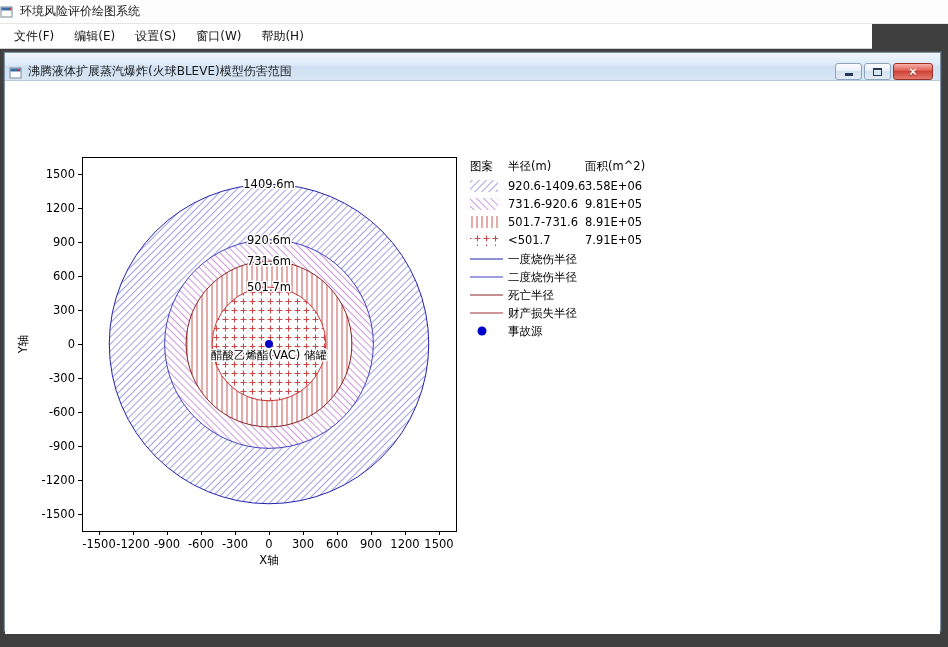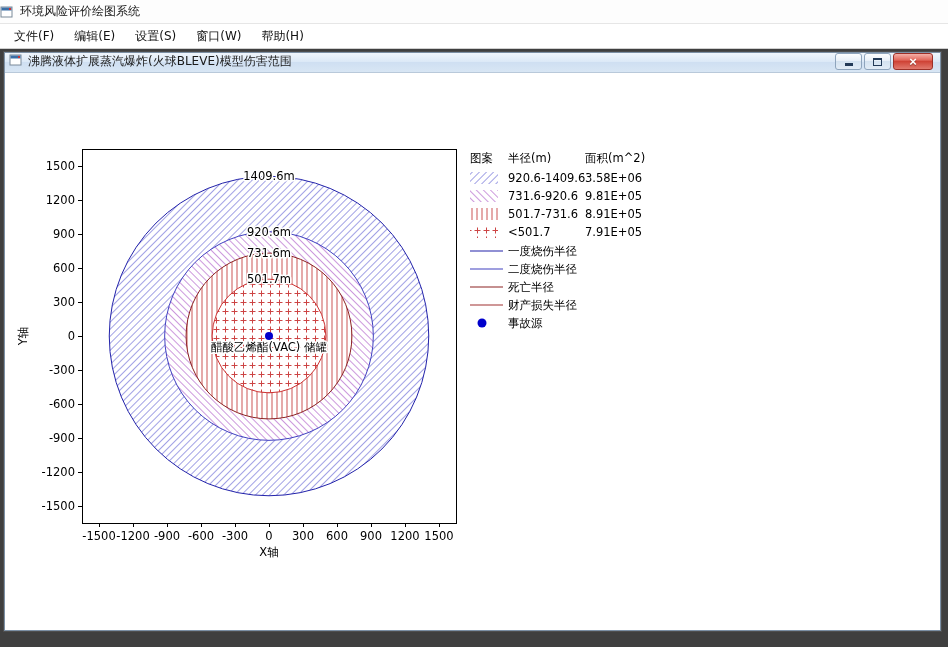--- a/index.html
+++ b/index.html
@@ -1,25 +1,25 @@
 <!DOCTYPE html>
 <html><head>
 <meta charset="utf-8">
 <style>
   *{margin:0;padding:0;box-sizing:border-box}
   html,body{background:#3f3f3f}
   body{width:948px;height:647px;font-family:"DejaVu Sans","Liberation Sans",sans-serif;font-size:12px;overflow:hidden}
   .app{position:relative;width:948px;height:647px;background:#3f3f3f}
   .titlebar{position:absolute;left:0;top:0;width:948px;height:24px;background:#fdfdfd;border-bottom:1px solid #e6e6e6;display:flex;align-items:center;gap:6px;padding:0 0}
   .app-title{color:#1a1a1a;font-size:12px}
-  .menubar{position:absolute;left:0;top:24px;width:948px;height:25px;background:#ffffff;border-bottom:1px solid #cfcfcf;display:flex;align-items:center;padding-left:4px}
+  .menubar{position:absolute;left:0;top:24px;width:872px;height:25px;background:#ffffff;border-bottom:1px solid #cfcfcf;display:flex;align-items:center;padding-left:4px}
   .menu-item{padding:5px 10px;color:#111;cursor:default}
   .mdi{position:absolute;left:0;top:49px;width:948px;height:598px;background:#3f3f3f}
   .window{position:absolute;left:4px;top:3px;width:937px;height:579px;background:#ffffff;border:1px solid #7c90a5;box-shadow:0 0 0 1px rgba(255,255,255,0.08)}
-  .child-titlebar{height:20px;display:flex;align-items:flex-start;gap:5px;padding:0 4px;background:linear-gradient(#f0f6fc,#dce9f7 45%,#cfdff2 50%,#d8e6f4);border-bottom:1px solid #b9c9da}
+  .child-titlebar{height:28px;display:flex;align-items:flex-end;gap:5px;padding:0 4px;background:linear-gradient(#f0f6fc,#dce9f7 45%,#cfdff2 50%,#d8e6f4);border-bottom:1px solid #b9c9da}
   .child-title{font-size:12px;color:#1b1b1b;white-space:nowrap}
   .win-buttons{margin-left:auto;display:flex;gap:2px;padding-right:3px}
   .wbtn{width:27px;height:17px;border:1px solid #8ea4bc;border-radius:3px;background:linear-gradient(#fdfeff,#e9f0f8 45%,#d4e2f0 50%,#e2ecf6);display:flex;align-items:center;justify-content:center;padding:0;cursor:default}
   .wbtn.close{width:40px;border-color:#9c3028;background:linear-gradient(#f5b0a8,#e2685c 40%,#cf4336 50%,#e17a6e)}
   .glyph-min{width:8px;height:3px;background:#233a57;align-self:flex-end;margin-bottom:3px}
   .glyph-max{width:9px;height:8px;border:1px solid #233a57;border-top-width:2px;background:transparent}
   .glyph-close{color:#ffffff;font-size:13px;font-weight:bold;line-height:1;text-shadow:0 1px 1px rgba(0,0,0,.35)}
   .child-body{width:935px;height:553px;background:#ffffff;overflow:hidden}
   #chart-svg text{font-family:"DejaVu Sans","Liberation Sans",sans-serif;font-size:11.5px;fill:#000}
   .halo{paint-order:stroke;stroke:#ffffff;stroke-width:3;stroke-linejoin:round}

